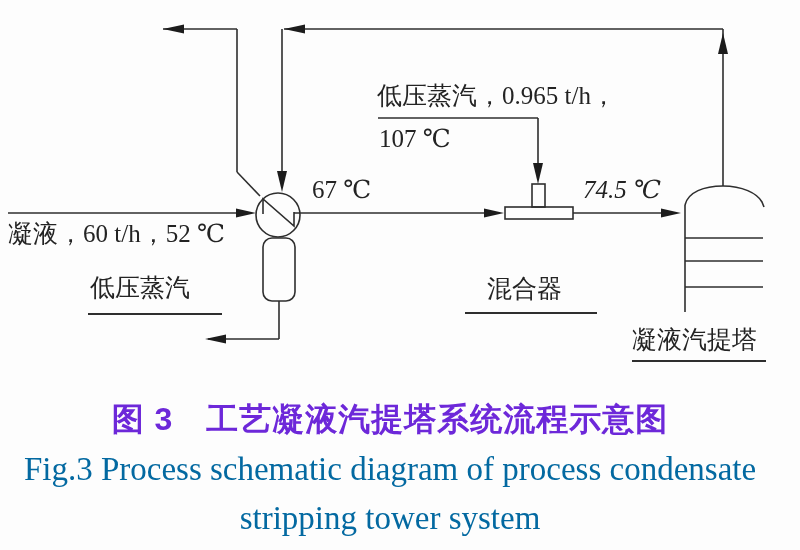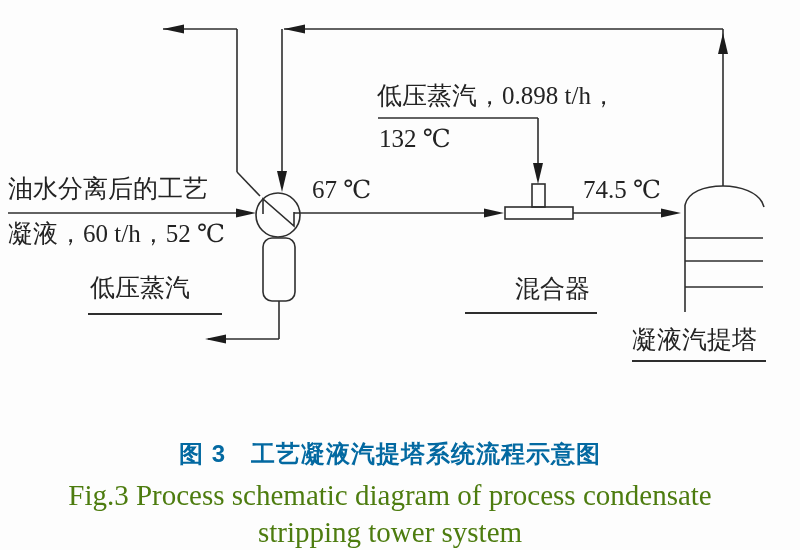--- a/index.html
+++ b/index.html
@@ -19,33 +19,32 @@
     line-height:1.1;
     color:#232323;
   }
   .caption-block{
     position:absolute;
     left:0;top:398px;
     width:780px;
     text-align:center;
   }
   .caption-zh{
-    font-size:24px;
+    font-size:32px;
     font-weight:bold;
     font-family:"Liberation Sans","DejaVu Sans",sans-serif;
     letter-spacing:1px;
-    color:#0369a1;
-    margin-top:40px;
+    color:#6d28d9;
   }
   .caption-en{
-    font-size:29px;
+    font-size:33px;
     margin-top:9px;
-    color:#4d7c0f;
+    color:#0369a1;
   }
-  .caption-en2{margin-top:4px;font-family:Liberation Serif, serif;}
+  .caption-en2{margin-top:12px;font-family:Liberation Serif, serif;}
 </style>
 </head>
 <body>
 
 <div class="stage">
 
   <svg class="diagram-svg" width="800" height="550" viewBox="0 0 800 550" stroke="#2e2e2e" stroke-width="1.6" fill="none" stroke-linejoin="miter">
 
     <g>
       <line x1="723" y1="29" x2="284" y2="29"></line>
@@ -109,28 +108,27 @@
       <line x1="685" y1="287" x2="763" y2="287"></line>
     </g>
 
     <g stroke-width="1.8">
       <line x1="88" y1="314" x2="222" y2="314"></line>
       <line x1="465" y1="313" x2="597" y2="313"></line>
       <line x1="632" y1="361" x2="766" y2="361"></line>
     </g>
   </svg>
 
-  <div class="lbl" style="left:8px;top:175px;">油水分离后的工艺</div>
   <div class="lbl" style="left:8px;top:220px;">凝液，60 t/h，52 ℃</div>
   <div class="lbl" style="left:90px;top:274px;">低压蒸汽</div>
   <div class="lbl" style="left:312px;top:176px;">67 ℃</div>
-  <div class="lbl" style="left:377px;top:82px;">低压蒸汽，0.898 t/h，</div>
-  <div class="lbl" style="left:379px;top:125px;">132 ℃</div>
-  <div class="lbl" style="left:583px;top:176px;">74.5 ℃</div>
-  <div class="lbl" style="left:487px;top:275px;margin-left:28px;">混合器</div>
+  <div class="lbl" style="left:377px;top:82px;">低压蒸汽，0.965 t/h，</div>
+  <div class="lbl" style="left:379px;top:125px;">107 ℃</div>
+  <div class="lbl" style="left:583px;top:176px;font-style:italic;">74.5 ℃</div>
+  <div class="lbl" style="left:487px;top:275px;">混合器</div>
   <div class="lbl" style="left:632px;top:326px;">凝液汽提塔</div>
 
   <div class="caption-block">
     <div class="caption-zh">图 3　工艺凝液汽提塔系统流程示意图</div>
     <div class="caption-en">Fig.3  Process schematic diagram of process condensate</div>
     <div class="caption-en caption-en2">stripping tower system</div>
   </div>
 
 </div>
 

